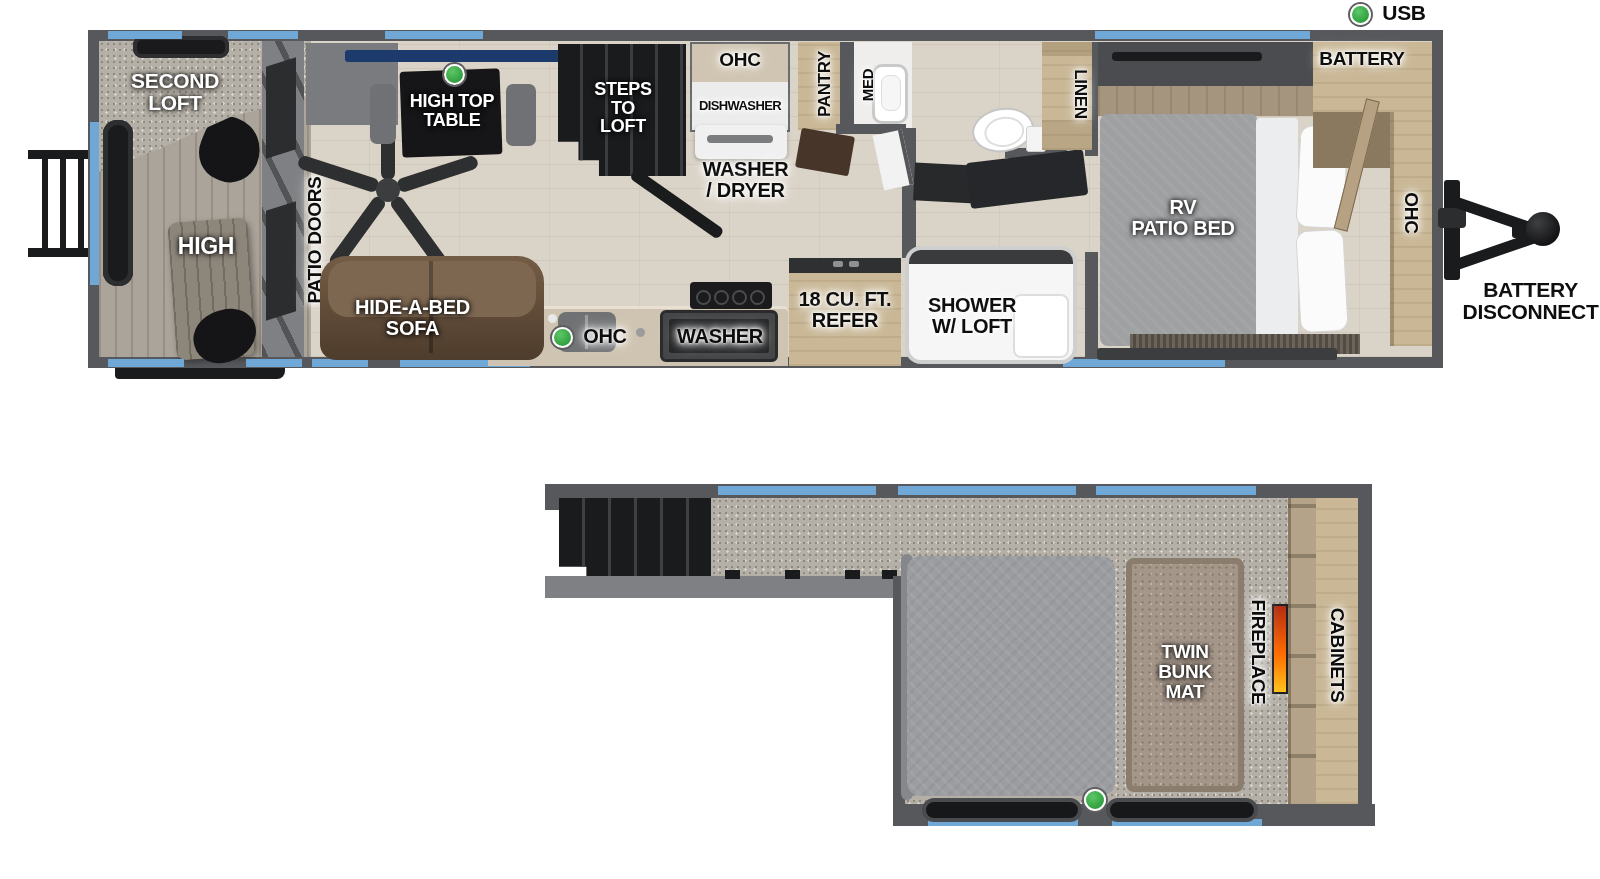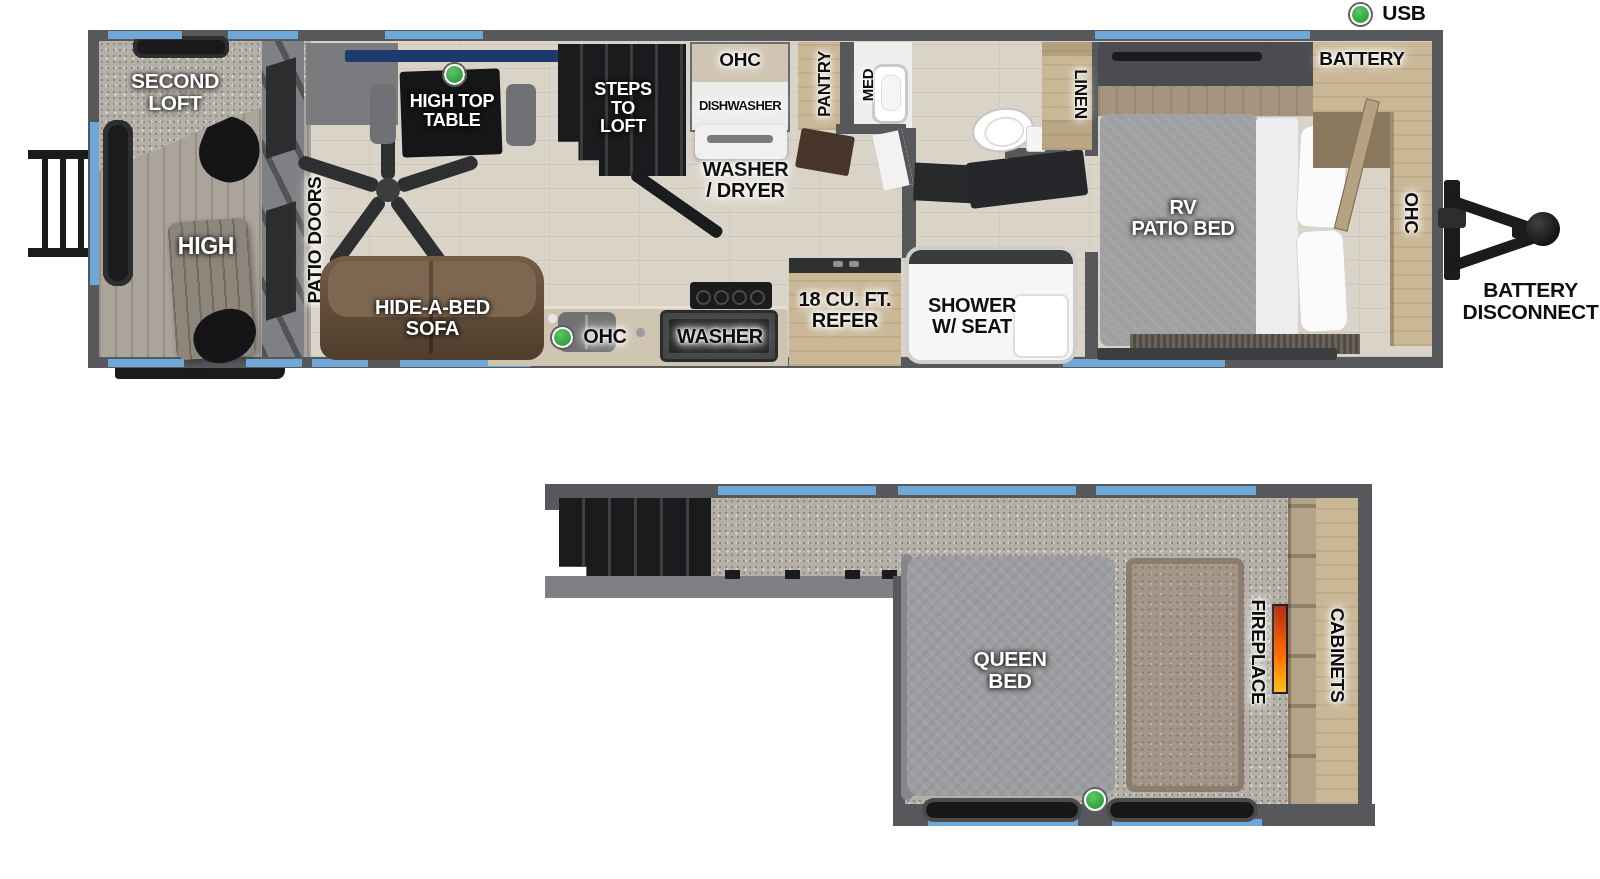--- a/index.html
+++ b/index.html
@@ -144,21 +144,21 @@
   <div class="a" style="left:1026px;top:126px;width:18px;height:24px;background:#f4f4f4;border:1px solid #cfcfcf;border-radius:3px;"></div>
 
   <div class="a cabwood" style="left:1042px;top:42px;width:50px;height:108px;box-shadow:inset 0 14px 0 rgba(110,90,60,.25), inset 0 -30px 0 rgba(110,90,60,.18);"></div>
   <div class="lbl dark cw" style="left:1025px;top:82px;width:110px;height:24px;font-size:17px;">LINEN</div>
 
   <div class="a" style="left:905px;top:246px;width:172px;height:118px;background:#f6f6f6;border:4px solid #cfcfcf;border-radius:16px;box-sizing:border-box;">
     <div class="a" style="left:0;top:0;width:164px;height:14px;background:#3a3b3d;border-radius:12px 12px 0 0;"></div>
     <div class="a" style="left:104px;top:44px;width:52px;height:60px;background:#fff;border:2px solid #ddd;border-radius:8px;"></div>
   </div>
   <div class="lbl dark" style="left:912px;top:290px;width:120px;height:52px;font-size:20px;">SHOWER
-W/ SEAT</div>
+W/ LOFT</div>
 
   <div class="a cabwood" style="left:789px;top:258px;width:112px;height:108px;">
     <div class="a" style="left:0;top:0;width:112px;height:15px;background:#2f3032;"></div>
     <div class="a" style="left:44px;top:3px;width:10px;height:6px;background:#909193;border-radius:2px;"></div>
     <div class="a" style="left:60px;top:3px;width:10px;height:6px;background:#909193;border-radius:2px;"></div>
   </div>
   <div class="lbl dark" style="left:784px;top:284px;width:122px;height:52px;font-size:20px;">18 CU. FT.
 REFER</div>
 
   <div class="a" style="left:488px;top:306px;width:300px;height:60px;background:#cfc4b1;border-radius:14px 4px 0 0;box-shadow:inset 0 3px 0 #e8e0d2;"></div>
@@ -180,21 +180,21 @@
   <div class="lbl dark" style="left:682px;top:322px;width:76px;height:28px;font-size:20px;">WASHER</div>
 
   <div class="gdot" style="left:552px;top:327px;width:17px;height:17px;"></div>
   <div class="lbl dark" style="left:574px;top:322px;width:62px;height:28px;font-size:20px;">OHC</div>
   <div class="a" style="left:636px;top:328px;width:9px;height:9px;background:#9b9c9e;border-radius:50%;"></div>
 
   <div class="a" style="left:320px;top:256px;width:224px;height:104px;background:linear-gradient(#745d46,#4e3c2c);border-radius:26px 26px 16px 16px;">
     <div class="a" style="left:8px;top:5px;width:208px;height:56px;background:#7d6751;border-radius:20px;"></div>
     <div class="a" style="left:109px;top:5px;width:4px;height:92px;background:rgba(0,0,0,.28);"></div>
   </div>
-  <div class="lbl light" style="left:360px;top:292px;width:145px;height:52px;font-size:20px;text-align:center;">HIDE-A-BED
+  <div class="lbl light" style="left:340px;top:292px;width:145px;height:52px;font-size:20px;text-align:center;">HIDE-A-BED
 SOFA</div>
 
   <div class="a" style="left:1098px;top:42px;width:215px;height:44px;background:#4b4c4f;"></div>
   <div class="blackbox" style="left:1112px;top:52px;width:150px;height:9px;border-radius:4px;"></div>
   <div class="a" style="left:1098px;top:86px;width:215px;height:30px;background:#a5947e;background-image:repeating-linear-gradient(90deg,rgba(80,60,40,.15) 0 2px,transparent 2px 18px);"></div>
 
   <div class="a" style="left:1100px;top:114px;width:158px;height:232px;background:#9fa0a2;border-radius:8px;background-image:repeating-linear-gradient(45deg,rgba(255,255,255,.05) 0 3px,transparent 3px 9px);"></div>
   <div class="a" style="left:1256px;top:118px;width:42px;height:224px;background:#ecedee;border-radius:4px;"></div>
   <div class="a" style="left:1298px;top:126px;width:46px;height:100px;background:#fbfbfb;border:1px solid #d5d5d5;border-radius:12px;transform:rotate(3deg);"></div>
   <div class="a" style="left:1298px;top:230px;width:46px;height:100px;background:#fbfbfb;border:1px solid #d5d5d5;border-radius:12px;transform:rotate(-3deg);"></div>
@@ -239,24 +239,25 @@
   <div class="wall" style="left:1358px;top:484px;width:14px;height:342px;"></div>
 
   <div class="win" style="left:718px;top:486px;width:158px;height:9px;"></div>
   <div class="win" style="left:898px;top:486px;width:178px;height:9px;"></div>
   <div class="win" style="left:1096px;top:486px;width:160px;height:9px;"></div>
   <div class="win" style="left:928px;top:819px;width:150px;height:7px;"></div>
   <div class="win" style="left:1112px;top:819px;width:150px;height:7px;"></div>
 
   <div class="a" style="left:901px;top:554px;width:12px;height:246px;background:#86878a;border-radius:6px;"></div>
   <div class="a" style="left:907px;top:556px;width:208px;height:240px;background:#9c9da0;border-radius:14px;background-image:repeating-linear-gradient(45deg,rgba(255,255,255,.06) 0 3px,transparent 3px 9px),repeating-linear-gradient(-45deg,rgba(0,0,0,.04) 0 3px,transparent 3px 9px);"></div>
-  <div class="lbl light" style="left:940px;top:642px;width:140px;height:56px;font-size:21px;">QUEEN
-BED</div>
 
   <div class="a" style="left:1126px;top:558px;width:118px;height:234px;background:#a5968a;border:6px solid #8b7d6d;border-radius:8px;box-sizing:border-box;background-image:radial-gradient(#8f8074 1px,transparent 1.5px),radial-gradient(#c0b2a4 1px,transparent 1.5px);background-size:7px 7px,10px 10px;background-position:0 0,4px 5px;"></div>
+  <div class="lbl light" style="left:1134px;top:632px;width:102px;height:80px;font-size:19px;">TWIN
+BUNK
+MAT</div>
 
   <div class="a" style="left:1288px;top:498px;width:28px;height:306px;background:#b5a389;background-image:repeating-linear-gradient(0deg,transparent 0 46px,#8e7f69 46px 50px);box-shadow:inset 3px 0 0 rgba(70,55,35,.4);"></div>
   <div class="a" style="left:1272px;top:604px;width:16px;height:90px;background:linear-gradient(#b32d12,#ff6a00 55%,#ffc21a);border:2px solid #1f1f21;box-sizing:border-box;"></div>
   <div class="a cabwood" style="left:1316px;top:498px;width:42px;height:306px;"></div>
   <div class="lbl dark cw" style="left:1180px;top:640px;width:155px;height:24px;font-size:19px;">FIREPLACE</div>
   <div class="lbl dark cw" style="left:1262px;top:643px;width:150px;height:24px;font-size:19px;">CABINETS</div>
 
   <div class="a" style="left:922px;top:798px;width:160px;height:24px;background:#17181a;border:4px solid #4a4b4e;border-radius:12px;box-sizing:border-box;"></div>
   <div class="a" style="left:1106px;top:798px;width:152px;height:24px;background:#17181a;border:4px solid #4a4b4e;border-radius:12px;box-sizing:border-box;"></div>
   <div class="gdot" style="left:1084px;top:789px;width:18px;height:18px;"></div>

